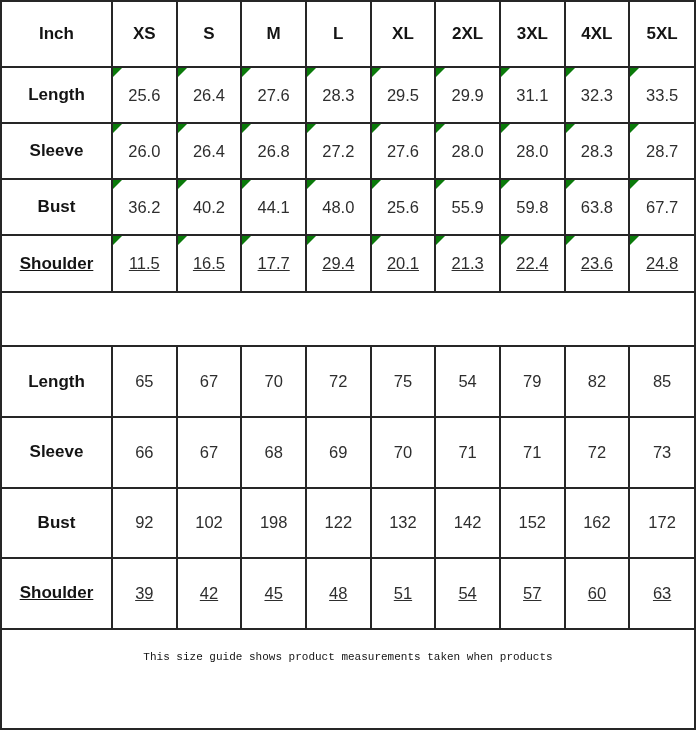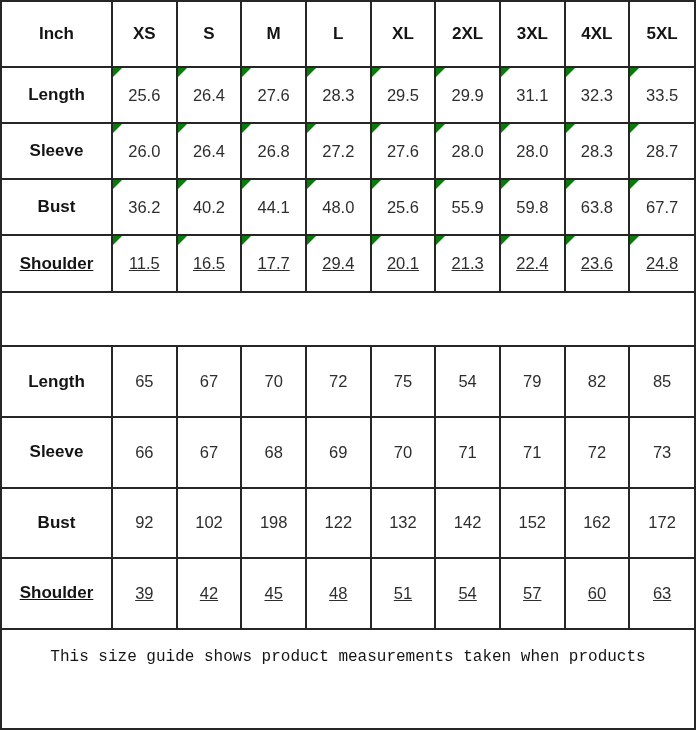--- a/index.html
+++ b/index.html
@@ -38,21 +38,21 @@
     border-top:9px solid #0a7a0a;border-right:9px solid transparent;
   }
   .gap-row{
     height:56px;box-sizing:border-box;background:#fff;
     border-top:2px solid #262626;border-bottom:2px solid #262626;
   }
   .footer-note{
     height:55px;box-sizing:border-box;border-top:2px solid #262626;
     display:flex;flex-direction:column;align-items:center;justify-content:center;
     font-family:"Liberation Mono","DejaVu Sans Mono", monospace;
-    font-size:16px;line-height:20px;color:#141414;text-align:center;
+    font-size:11px;line-height:20px;color:#141414;text-align:center;
   }
 </style>
 </head>
 <body>
 
 <div class="sheet">
 
   <table class="size-table" id="inch-table">
       <colgroup>
         <col class="label-col">

